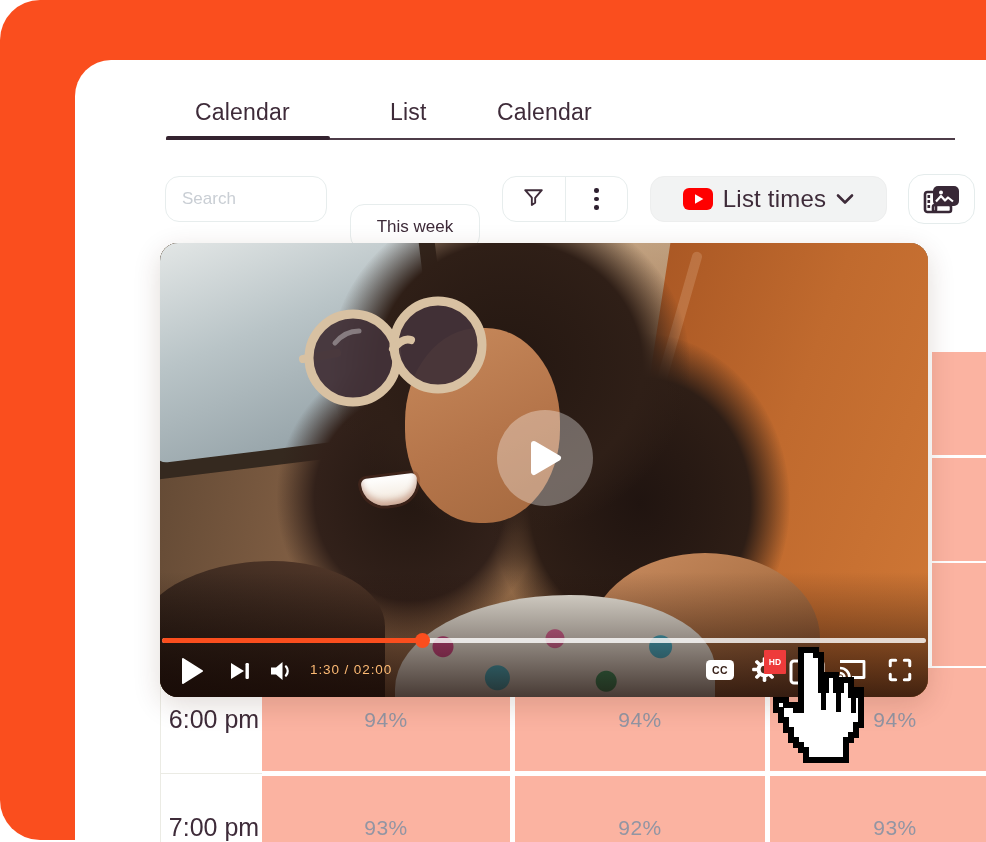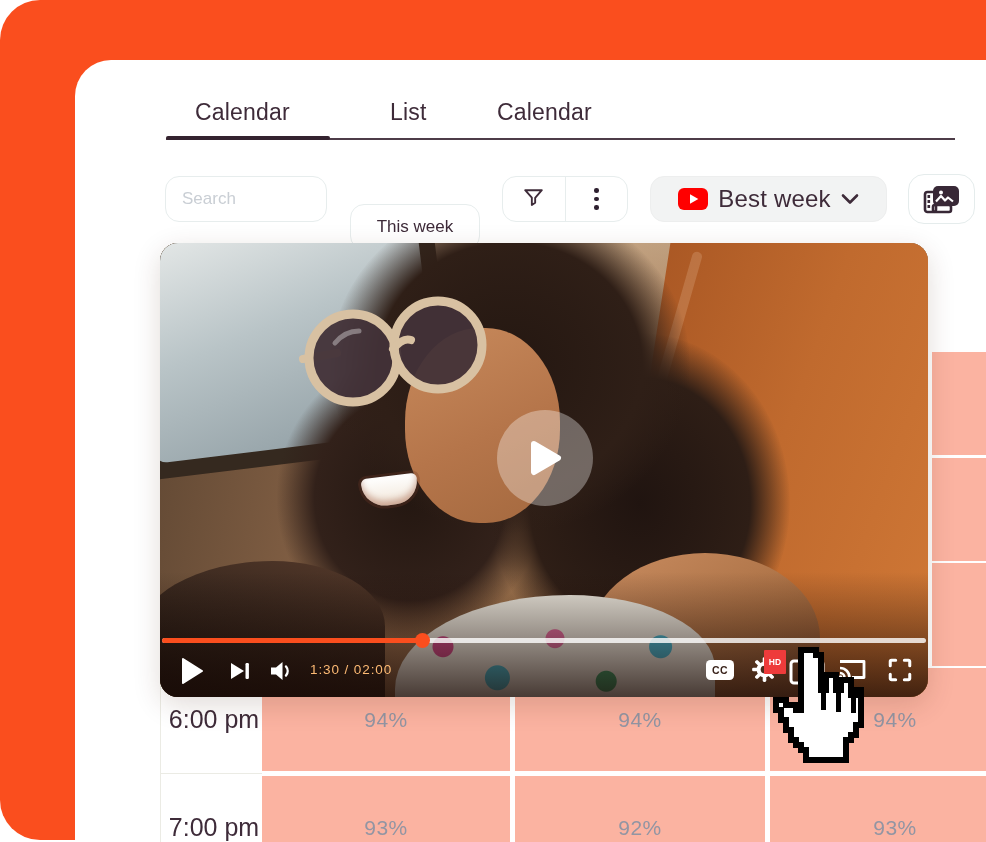--- a/index.html
+++ b/index.html
@@ -156,21 +156,21 @@
       </span>
   </div>
 </div>
 <button class="abs tbtn" id="best-times">
   <span style="display:flex;">
     <svg width="30" height="22" viewBox="0 0 30 22">
         <rect width="30" height="22" rx="6" fill="var(--youtube,#FF0000)"></rect>
       <path d="M12 6.2v9.6l8.3-4.8z" fill="#fff"></path>
       </svg>
   </span>
-  <span class="label">Best week</span>
+  <span class="label">List times</span>
   <span style="display:flex;">
     <svg width="18" height="12" viewBox="0 0 18 12">
         <path d="M2 2.5l7 7 7-7" stroke="#3E2B39" stroke-width="2.6" fill="none" stroke-linecap="round" stroke-linejoin="round"></path>
       </svg>
   </span>
 </button>
 <button class="abs" id="media-btn">
   <span style="display:flex;">
     <svg width="40" height="33" viewBox="0 0 40 33">
       <rect x="3" y="9" width="11" height="20" rx="2.5" fill="none" stroke="#382836" stroke-width="2.6"></rect>

